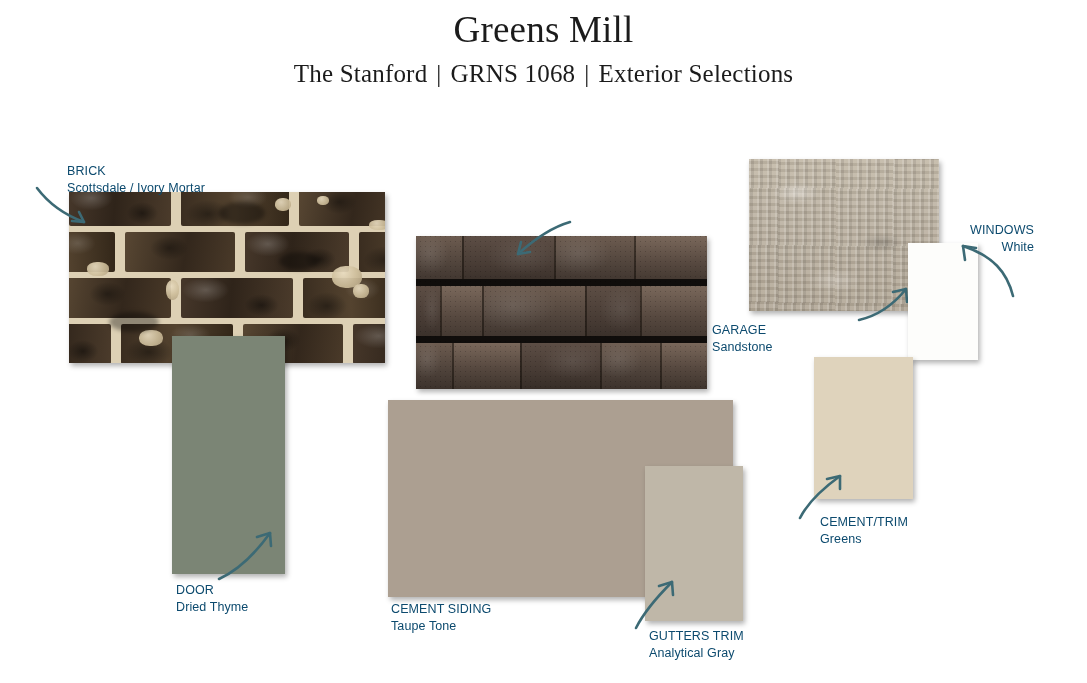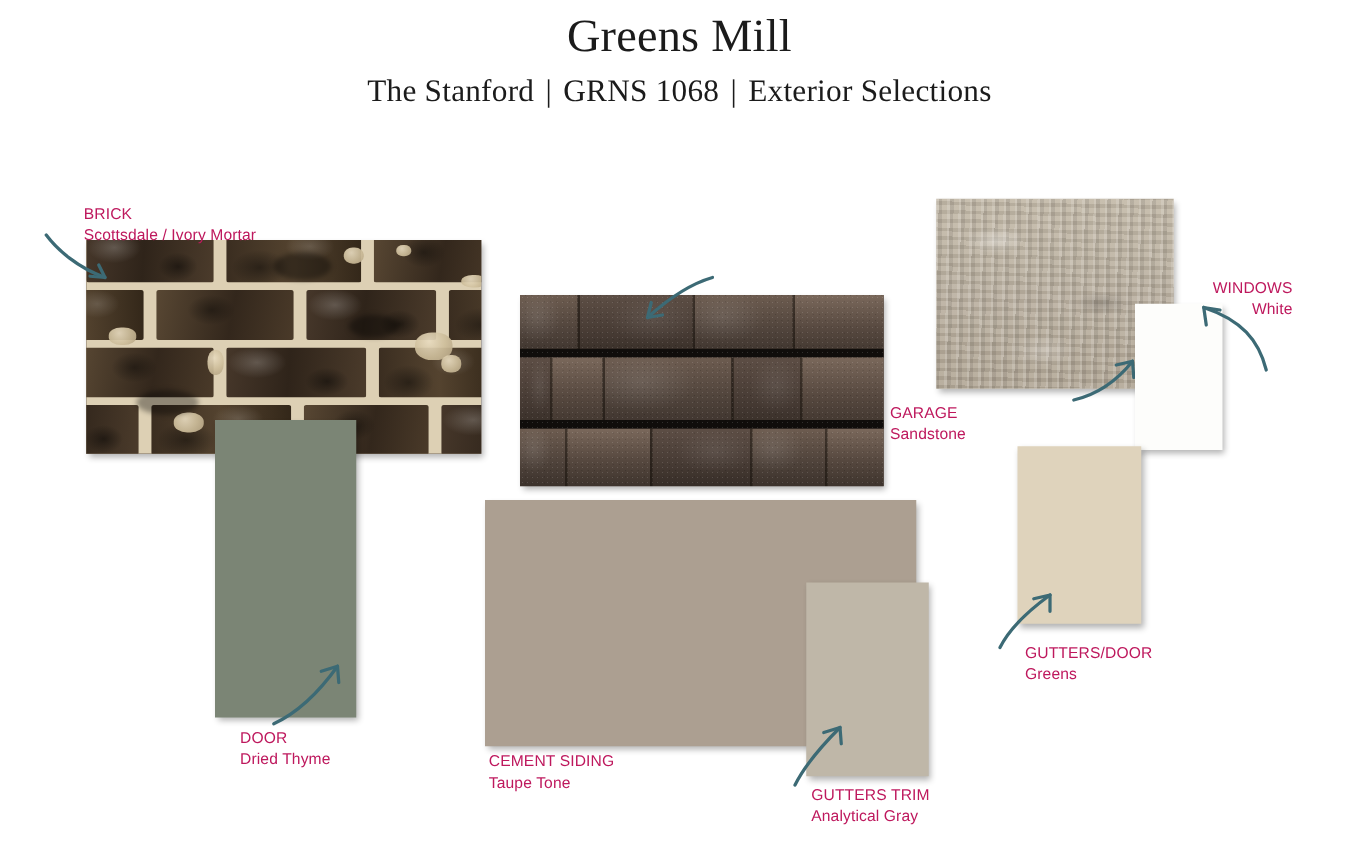--- a/index.html
+++ b/index.html
@@ -25,21 +25,21 @@
     font-size:25px;line-height:32px;font-weight:400;color:#1b1b1b;
     margin-top:6px;letter-spacing:.2px;
   }
   .hdr .subtitle .sep{padding:0 9px;color:#1b1b1b;}
 
   
   .sw{position:absolute;overflow:hidden;}
   .shadow{box-shadow:2px 3px 5px rgba(0,0,0,.30);}
 
   
-  .lbl{position:absolute;font-size:12.5px;line-height:16.5px;color:#be185d;white-space:nowrap;}
+  .lbl{position:absolute;font-size:12.5px;line-height:16.5px;color:#0c4a6e;white-space:nowrap;}
   .lbl .l1{display:block;letter-spacing:.1px;}
   .lbl .l2{display:block;letter-spacing:.1px;}
   .lbl.right{text-align:right;}
 
   
   .arrow{position:absolute;pointer-events:none;}
 
   
   #brick{left:69px;top:192px;width:316px;height:171px;
     background:#4a3a2a;}
@@ -238,21 +238,21 @@
     <span class="l2">White</span>
   </div>
 
   <svg class="arrow" style="left:955px;top:238px" width="62" height="62" viewBox="0 0 62 62">
     <path d="M58 58 C 52 34, 38 18, 8 8" stroke="#3c6a75" stroke-width="2.6" fill="none" stroke-linecap="round"></path>
     <path d="M8 8 L 21 10 M8 8 L 10 22" stroke="#3c6a75" stroke-width="2.6" fill="none" stroke-linecap="round"></path>
   </svg>
 
   <div class="sw shadow" id="door" style="background:#7b8575"></div>
 
-  <div class="lbl" style="left:192px;top:582px">
+  <div class="lbl" style="left:176px;top:582px">
     <span class="l1">DOOR</span>
     <span class="l2">Dried Thyme</span>
   </div>
 
   <svg class="arrow" style="left:216px;top:527px" width="62" height="56" viewBox="0 0 62 56">
     <path d="M3 52 C 16 46, 34 34, 54 6" stroke="#3c6a75" stroke-width="2.6" fill="none" stroke-linecap="round"></path>
     <path d="M54 6 L 41 10 M54 6 L 55 19" stroke="#3c6a75" stroke-width="2.6" fill="none" stroke-linecap="round"></path>
   </svg>
 
   <div class="sw shadow" id="siding" style="background:#ac9f91"></div>
@@ -270,21 +270,21 @@
   </div>
 
   <svg class="arrow" style="left:632px;top:578px" width="46" height="54" viewBox="0 0 46 54">
     <path d="M4 50 C 10 38, 22 22, 40 4" stroke="#3c6a75" stroke-width="2.6" fill="none" stroke-linecap="round"></path>
     <path d="M40 4 L 27 8 M40 4 L 41 17" stroke="#3c6a75" stroke-width="2.6" fill="none" stroke-linecap="round"></path>
   </svg>
 
   <div class="sw shadow" id="gutters" style="background:#dfd3bc"></div>
 
   <div class="lbl" style="left:820px;top:514px">
-    <span class="l1">GUTTERS/DOOR</span>
+    <span class="l1">CEMENT/TRIM</span>
     <span class="l2">Greens</span>
   </div>
 
   <svg class="arrow" style="left:796px;top:470px" width="54" height="52" viewBox="0 0 54 52">
     <path d="M4 48 C 10 36, 22 22, 44 6" stroke="#3c6a75" stroke-width="2.6" fill="none" stroke-linecap="round"></path>
     <path d="M44 6 L 31 9 M44 6 L 44 19" stroke="#3c6a75" stroke-width="2.6" fill="none" stroke-linecap="round"></path>
   </svg>
 
 </div>
 

